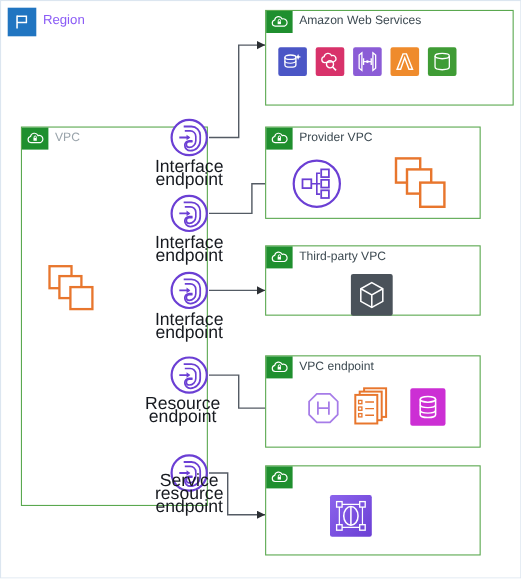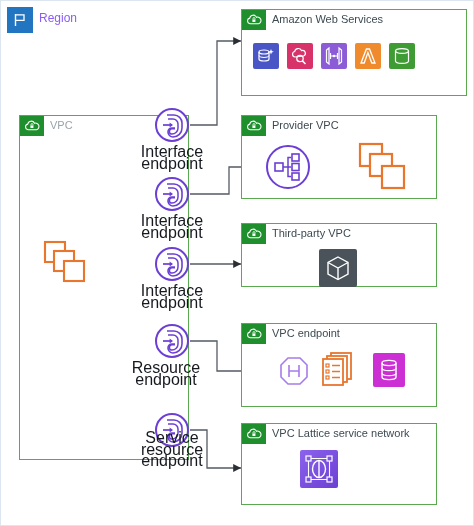--- a/index.html
+++ b/index.html
@@ -295,21 +295,20 @@
   </div>
 
   <div class="grp" style="left:240px;top:422px;width:196px;height:82px;">
     <div class="grp-badge">
       <svg width="16" height="14" viewBox="0 0 18 14">
         <path d="M4.6 11.2 a3.2 3.2 0 0 1 -.4 -6.3 a4 4 0 0 1 7.6 -1 a3.2 3.2 0 0 1 2.4 7.3 z" fill="none" stroke="#fff" stroke-width="1.2"></path>
         <rect x="7.2" y="6.4" width="3.4" height="2.8" fill="#fff"></rect>
         <path d="M7.9 6.4 v-1 a1.1 1.1 0 0 1 2.2 0 v1" fill="none" stroke="#fff" stroke-width="1"></path>
       </svg>
     </div>
-    <div class="grp-title" style="left:30px;">VPC Lattice service network</div>
   </div>
   <div class="ico" style="left:299px;top:449px;">
     <svg width="38" height="38" viewBox="0 0 38 38">
       <defs>
         <linearGradient id="lat" x1="0" y1="0" x2="1" y2="1">
           <stop offset="0%" stop-color="#8b63ec"></stop>
           <stop offset="100%" stop-color="#6b3fd4"></stop>
         </linearGradient>
       </defs>
       <rect x="0" y="0" width="38" height="38" rx="2" fill="url(#lat)"></rect>

